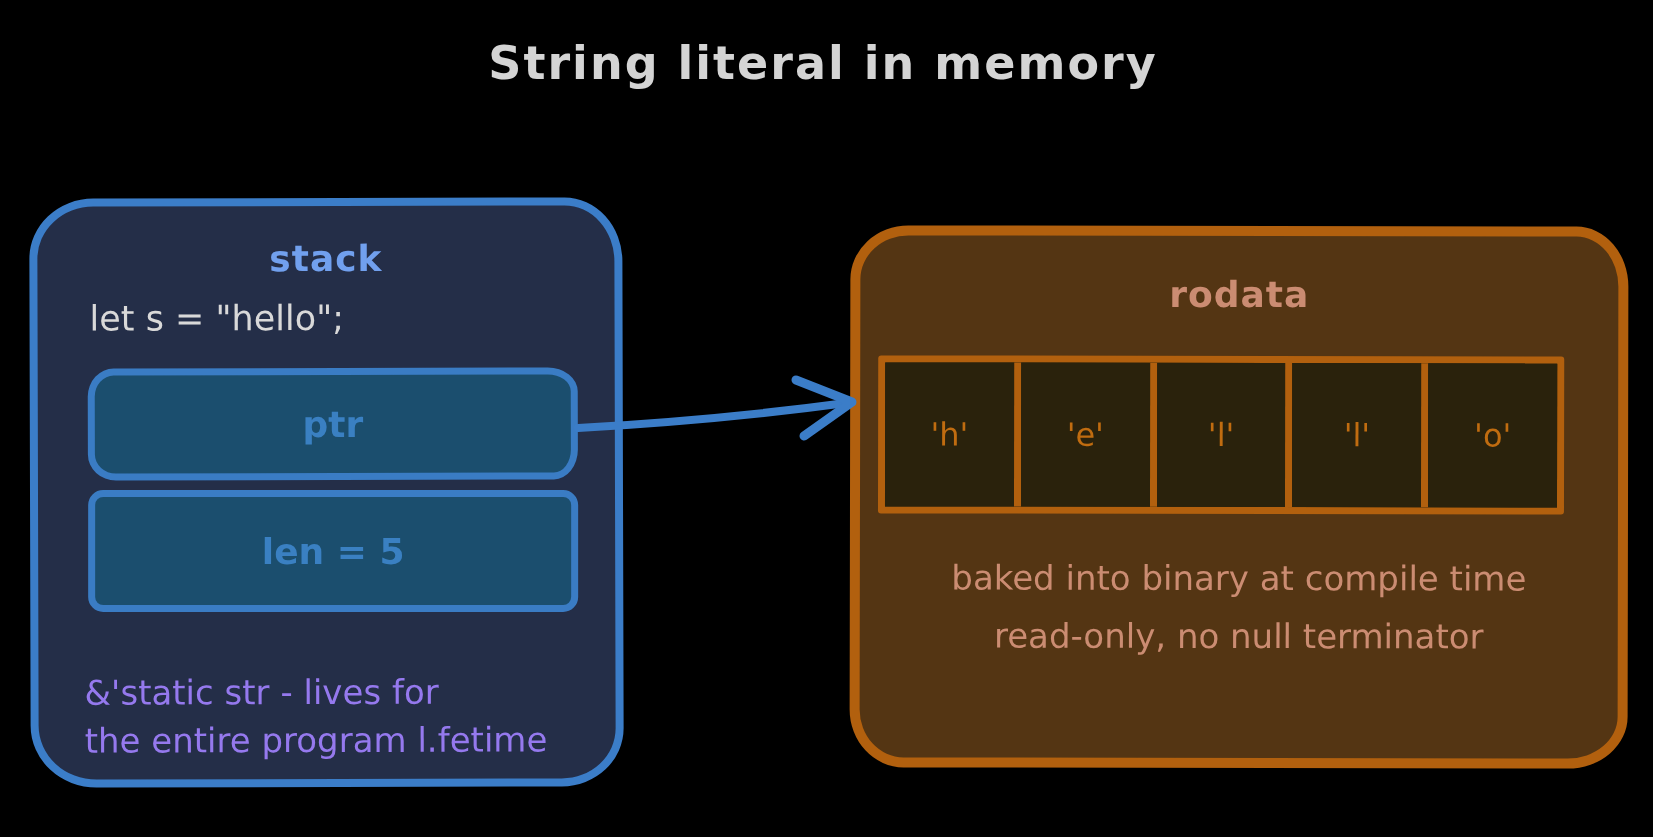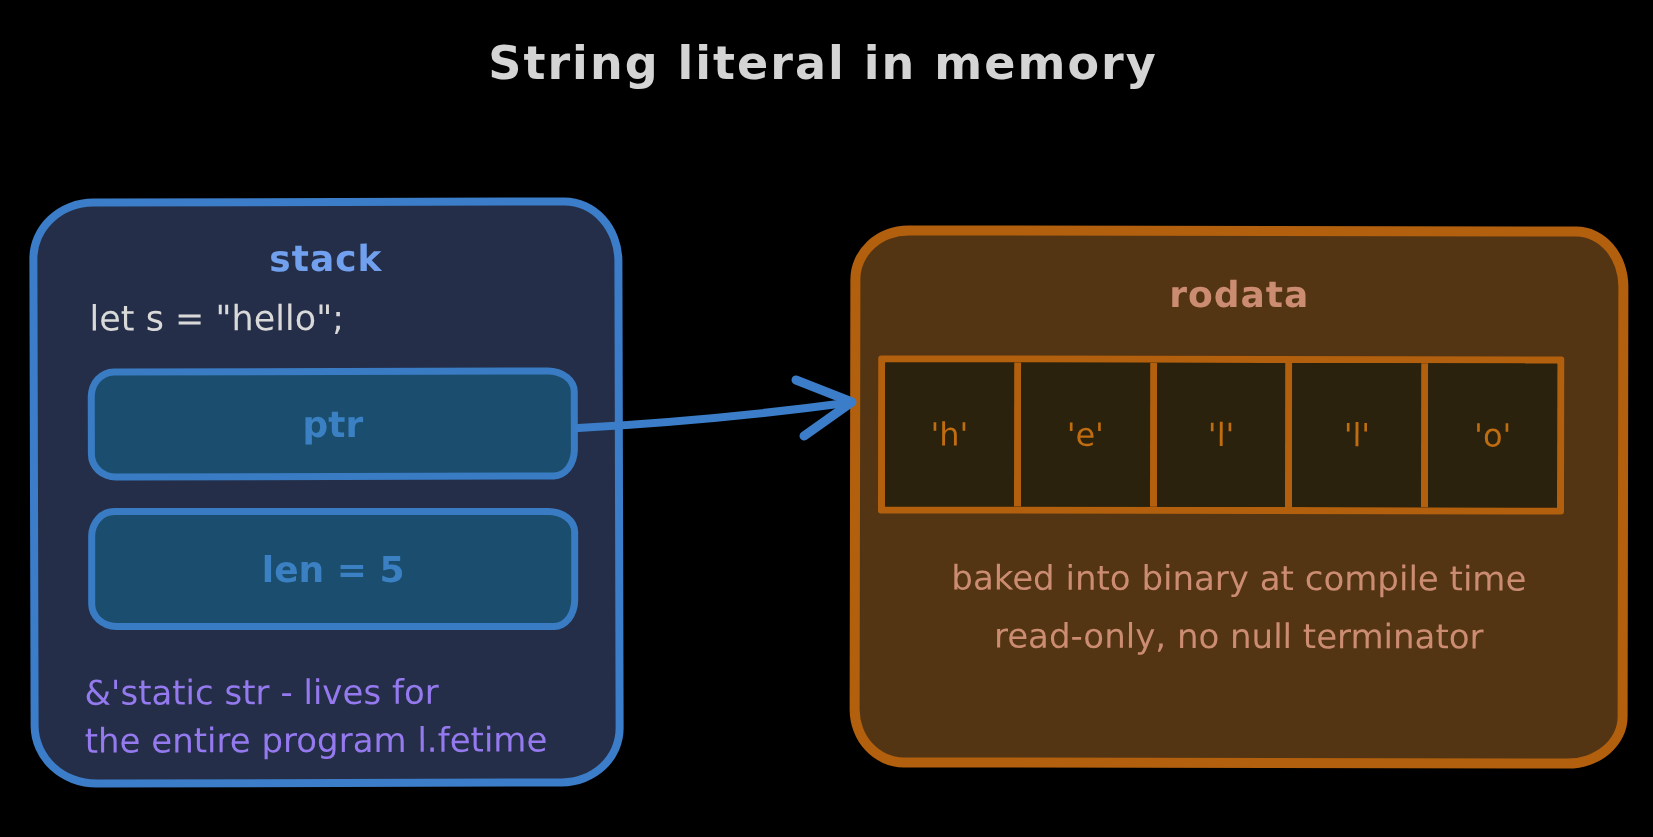--- a/index.html
+++ b/index.html
@@ -66,21 +66,21 @@
     border: 7px solid var(--field_border);
     border-radius: 26px 30px 24px 28px / 28px 24px 30px 26px;
     display: flex;
     align-items: center;
     justify-content: center;
     font-size: 36px;
     font-weight: 600;
     color: var(--field_text);
   }
   .field-ptr { top: 162px; height: 98px; }
-  .field-len { top: 302px; height: 108px; transform: rotate(0.15deg); }
+  .field-len { top: 284px; height: 108px; transform: rotate(0.15deg); border-radius: 15px; }
   .static-note {
     position: absolute;
     left: 46px; top: 462px;
     font-size: 34px;
     font-weight: 500;
     line-height: 48px;
     color: var(--note_text);
     white-space: nowrap;
   }
   

